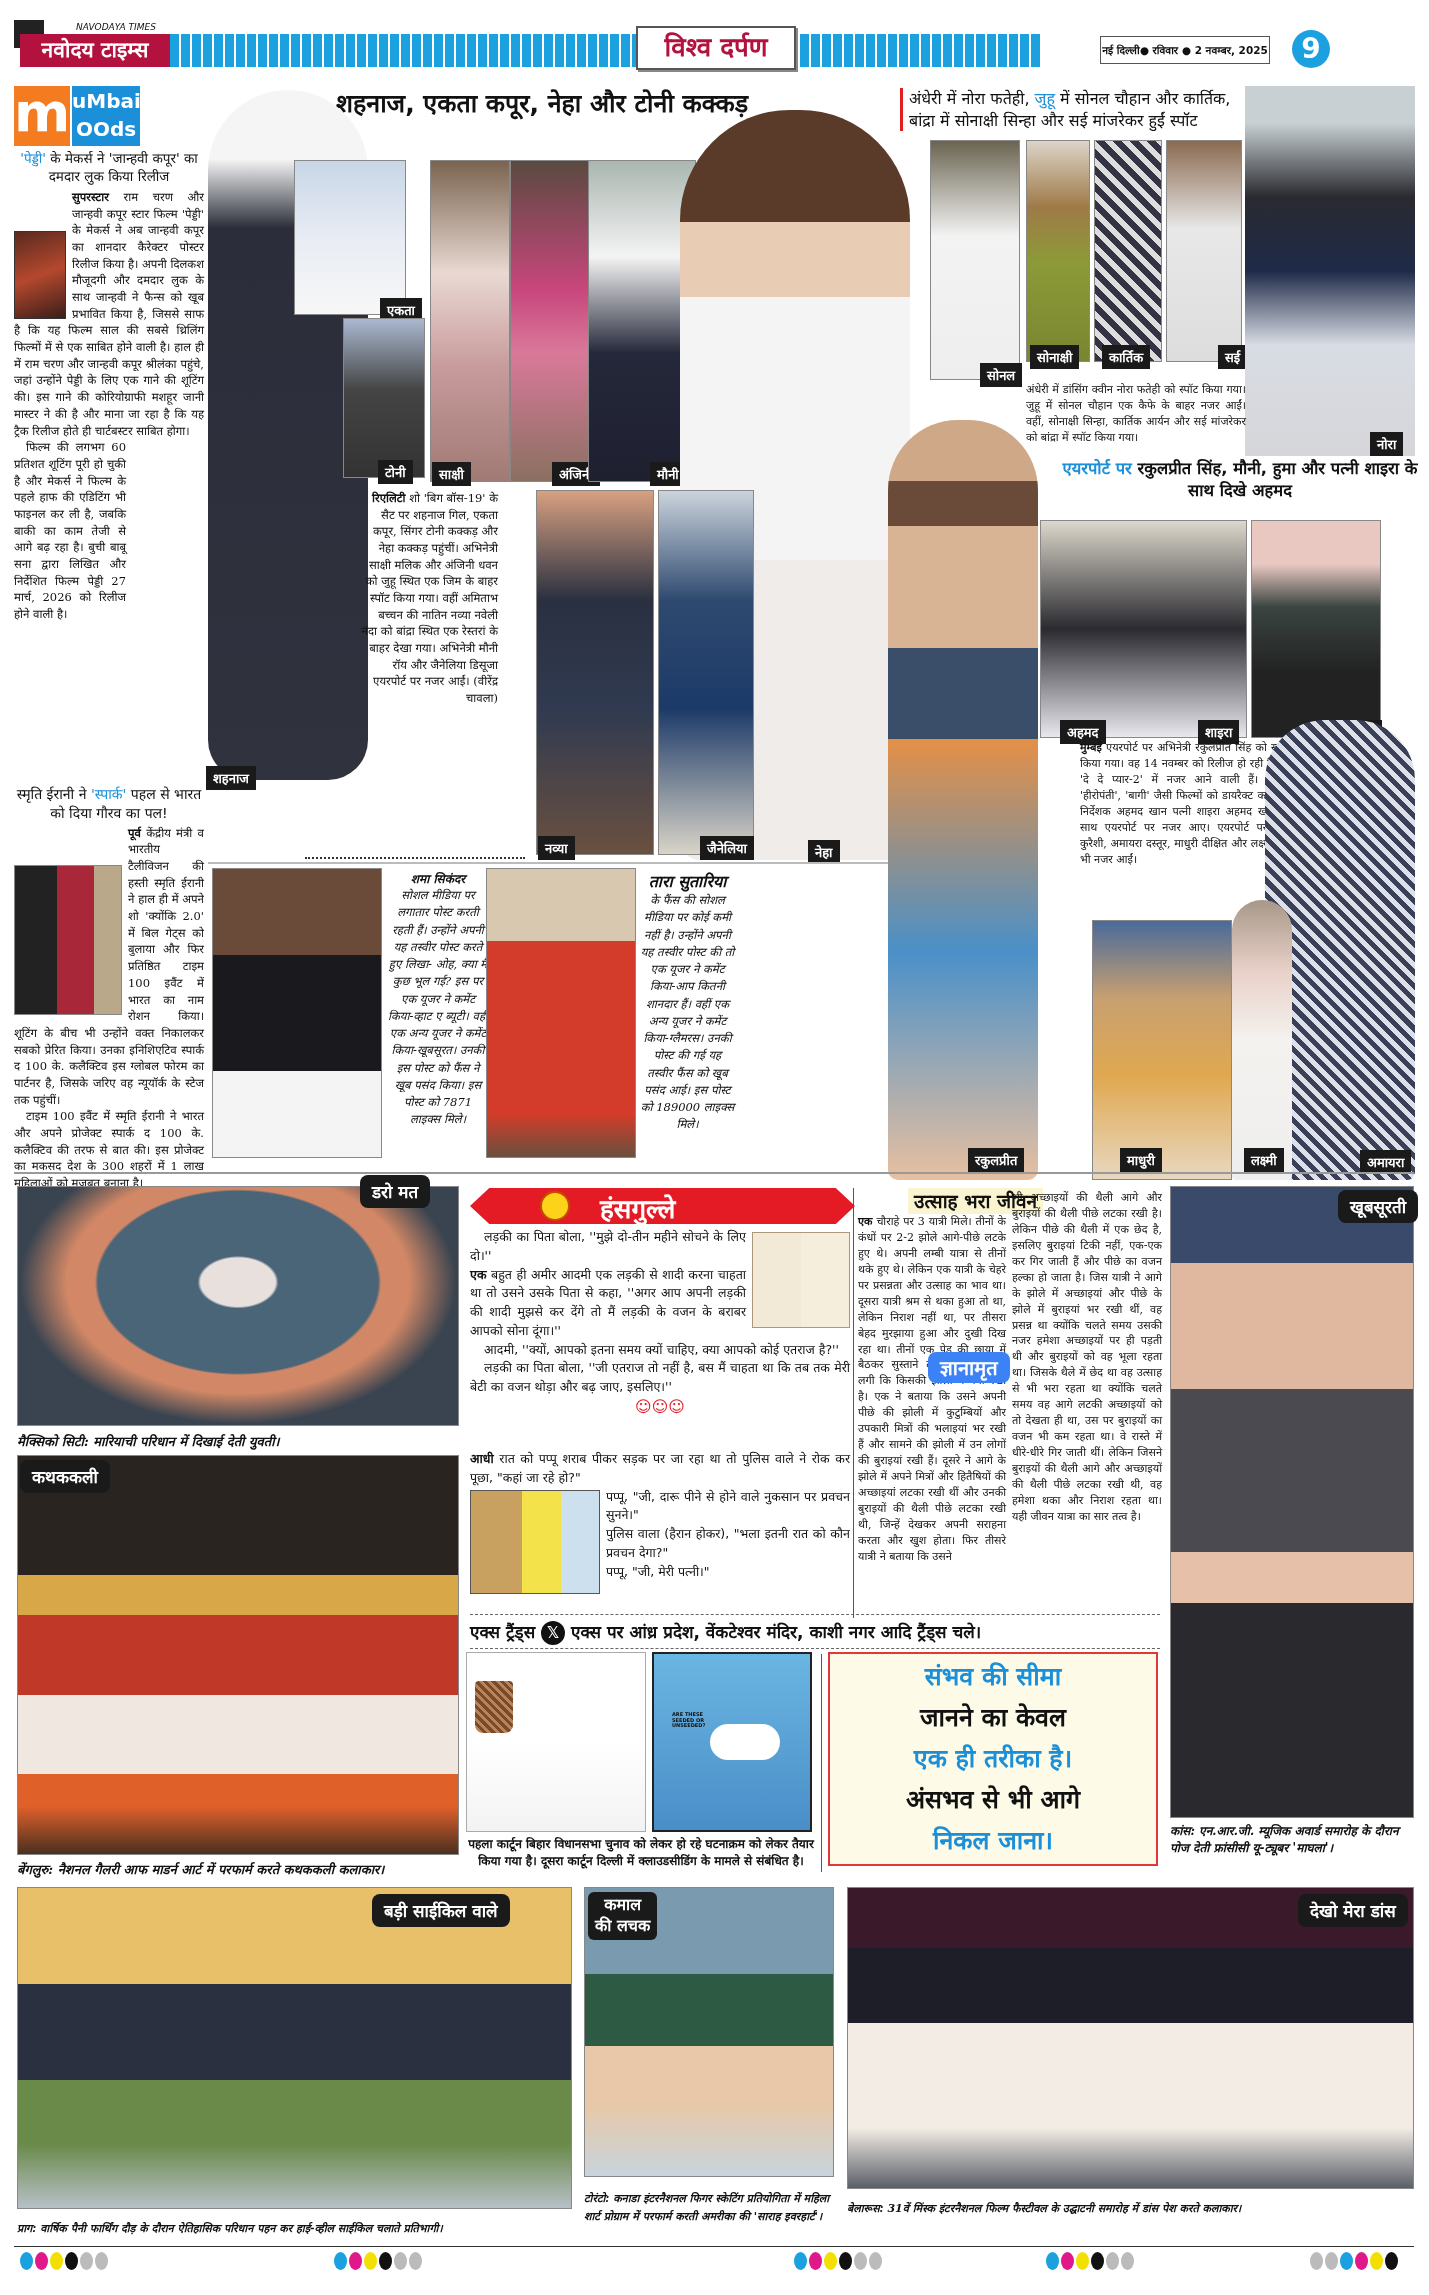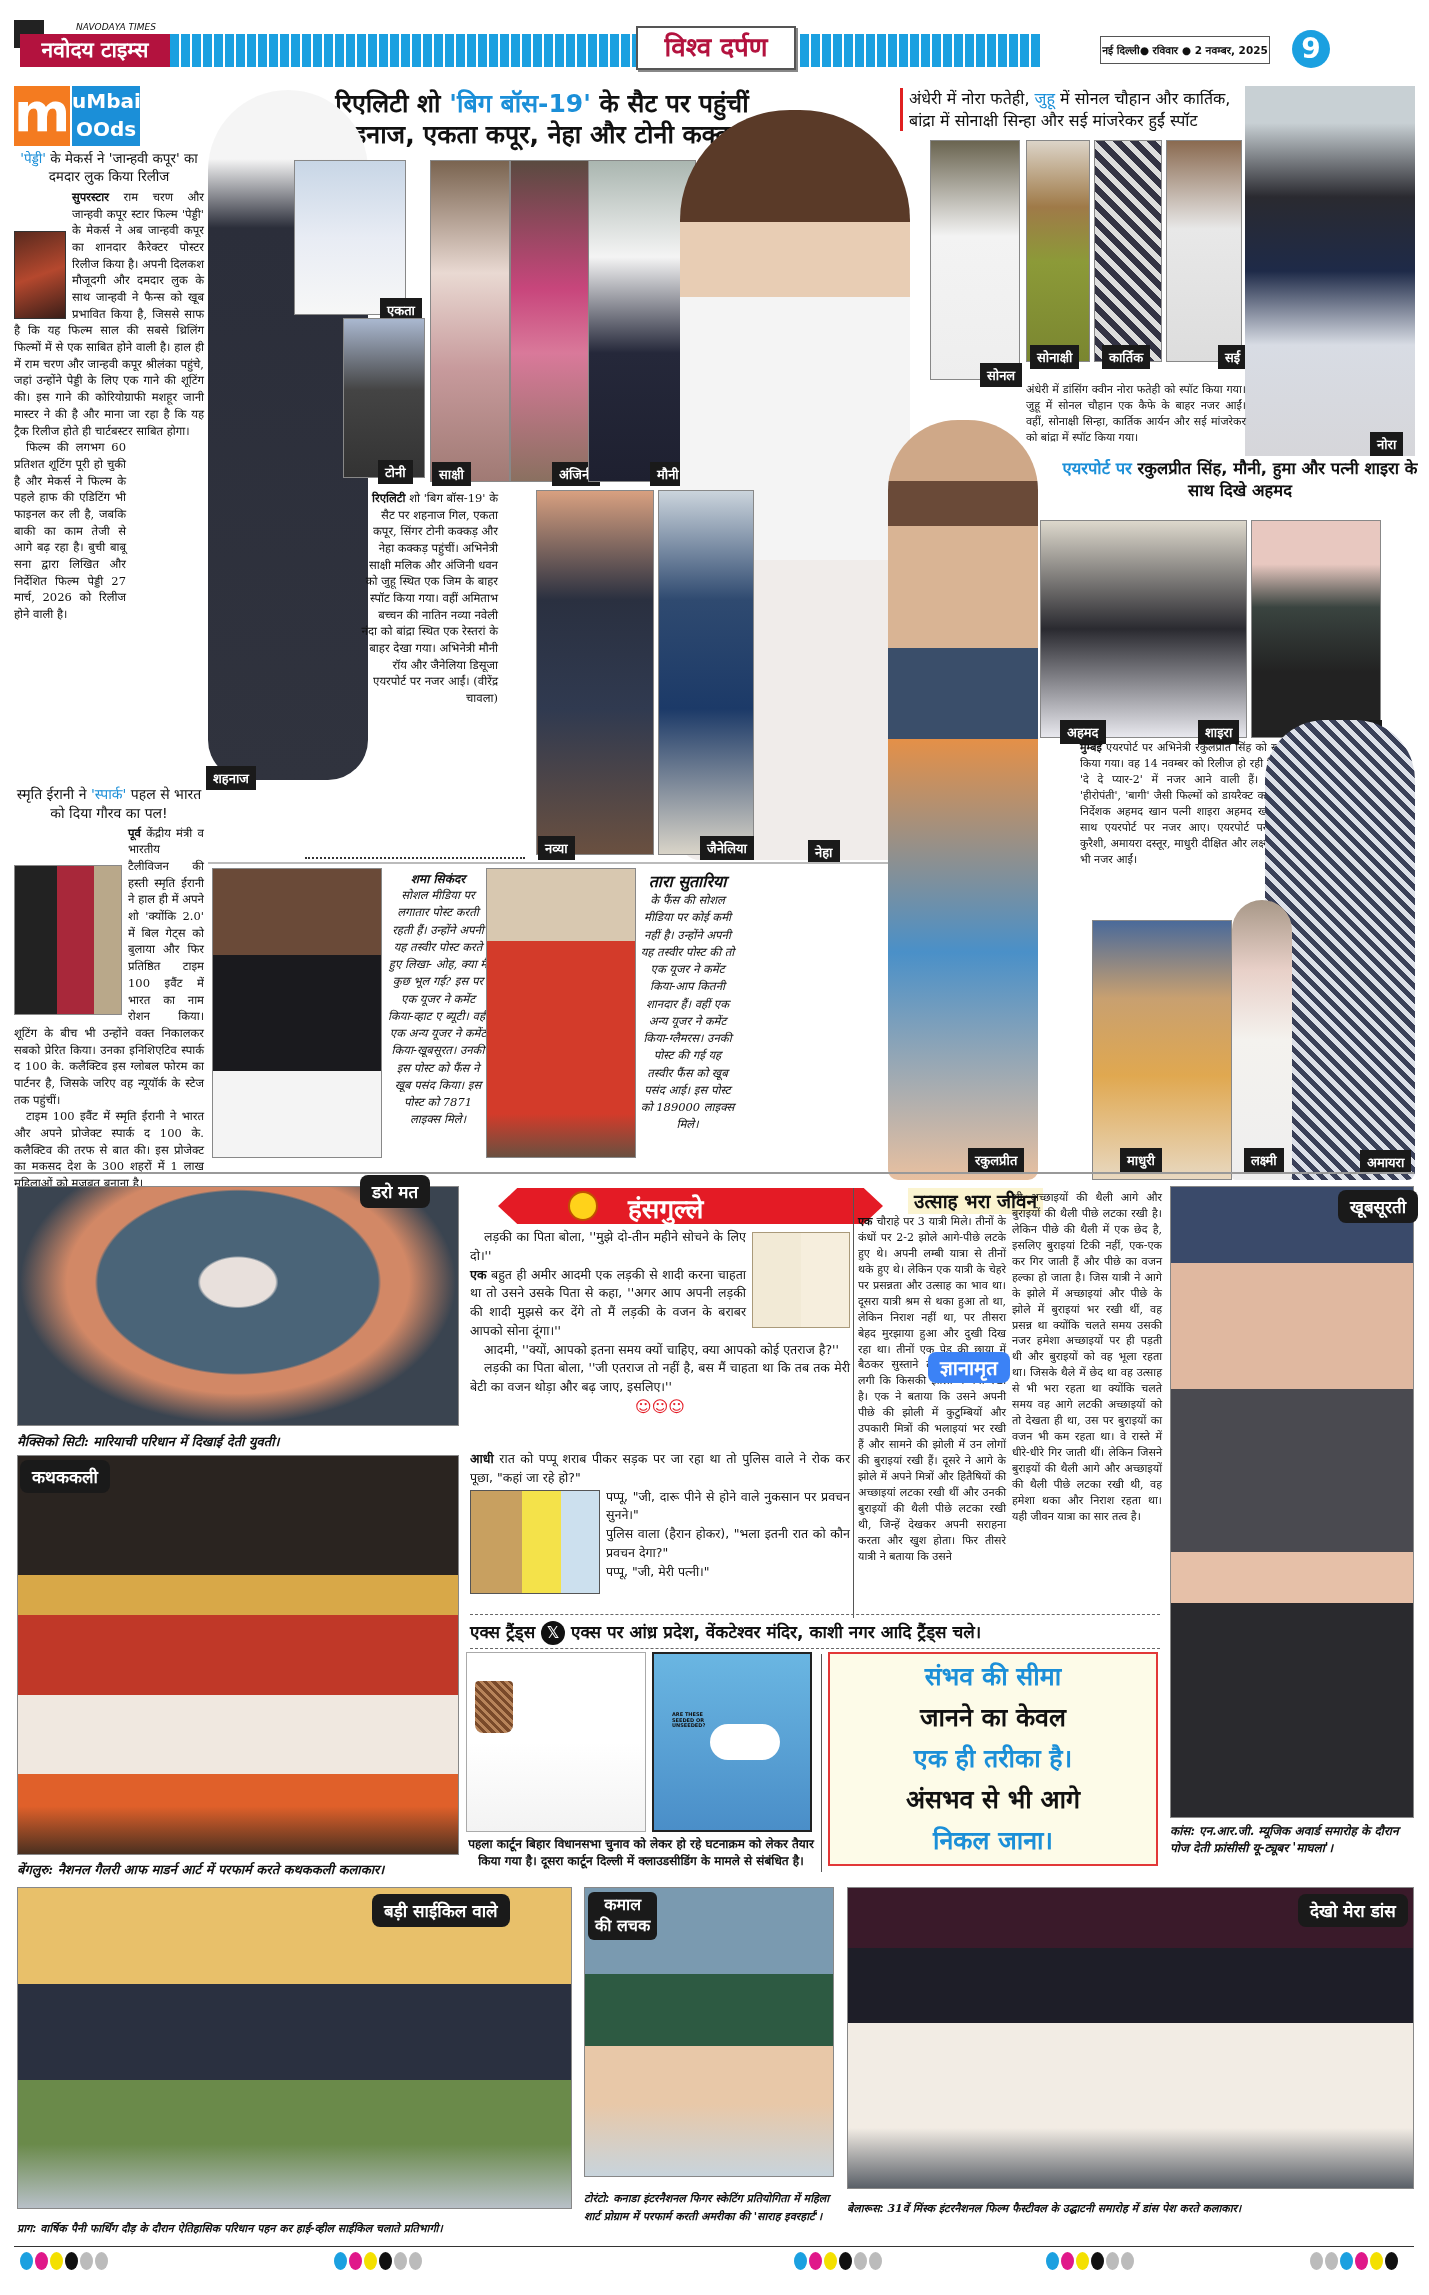--- a/index.html
+++ b/index.html
@@ -57,21 +57,20 @@
     <span>स्मृति ईरानी ने </span><span class="blue">'स्पार्क'</span><span> पहल से भारत को दिया गौरव का पल!</span>
   </div>
   <div class="photo" style="position:relative;float:left;width:108px;height:150px;margin:42px 6px 2px 0;background:linear-gradient(90deg,#222 0 40%,#a8283a 40% 75%,#b9a88a 75%);"></div>
   <div class="body-text" style="margin-top:2px;">
     <b>पूर्व</b><span> केंद्रीय मंत्री व भारतीय टैलीविजन की हस्ती स्मृति ईरानी ने हाल ही में अपने शो 'क्योंकि 2.0' में बिल गेट्स को बुलाया और फिर प्रतिष्ठित टाइम 100 इवैंट में भारत का नाम रोशन किया। शूटिंग के बीच भी उन्होंने वक्त निकालकर सबको प्रेरित किया। उनका इनिशिएटिव स्पार्क द 100 के. कलैक्टिव इस ग्लोबल फोरम का पार्टनर है, जिसके जरिए वह न्यूयॉर्क के स्टेज तक पहुंचीं।</span>
   </div>
   <div class="body-text" style="text-indent:12px;">टाइम 100 इवैंट में स्मृति ईरानी ने भारत और अपने प्रोजेक्ट स्पार्क द 100 के. कलैक्टिव की तरफ से बात की। इस प्रोजेक्ट का मकसद देश के 300 शहरों में 1 लाख महिलाओं को मजबूत बनाना है।</div>
 </div>
 
 <div class="abs" style="left:262px;top:88px;width:560px;text-align:center;font-size:25px;line-height:1.25;font-weight:bold;">
-  <div><span>रिएलिटी शो </span><span class="blue">'बिग बॉस-19'</span><span> के सैट पर पहुंचीं</span></div>
   <div>शहनाज, एकता कपूर, नेहा और टोनी कक्कड़</div>
 </div>
 
 <div class="abs" style="left:208px;top:90px;width:160px;height:690px;background:linear-gradient(180deg,#f5f5f5 0 10%,#2b2e3a 20%,#30333e 100%);border-radius:80px 80px 40px 40px;"></div>
 <div class="tag" style="left:206px;top:766px;">शहनाज</div>
 
 <div class="photo" style="left:294px;top:160px;width:112px;height:155px;background:linear-gradient(180deg,#c8d6e6,#e8ecf4 50%,#f7f7f7);"></div>
 <div class="tag" style="left:380px;top:298px;">एकता</div>
 <div class="photo" style="left:343px;top:318px;width:82px;height:160px;background:linear-gradient(180deg,#aab8d0,#444 45%,#333);"></div>
 <div class="tag" style="left:378px;top:460px;">टोनी</div>
@@ -148,21 +147,21 @@
 
 <div class="abs" style="left:14px;top:1172px;width:1400px;height:2px;background:#999;"></div>
 
 <div class="photo" style="left:17px;top:1186px;width:442px;height:240px;background:radial-gradient(ellipse at 50% 40%,#e8e0dc 0 12%,#4a6478 13% 45%,#d28866 46% 55%,#3a4450 70%);"></div>
 <div class="tag round" style="left:360px;top:1175px;border-radius:8px;">डरो मत</div>
 <div class="abs caption" style="left:17px;top:1432px;font-size:13px;font-weight:bold;">मैक्सिको सिटी: मारियाची परिधान में दिखाई देती युवती।</div>
 <div class="photo" style="left:17px;top:1455px;width:442px;height:400px;background:linear-gradient(180deg,#2a2420 0 30%,#d8a848 30% 40%,#c03828 40% 60%,#f0e8e0 60% 80%,#e0602a 80% 88%,#4a3020);"></div>
 <div class="tag round" style="left:20px;top:1460px;">कथककली</div>
 <div class="abs caption" style="left:17px;top:1860px;font-size:13px;font-weight:bold;">बेंगलुरु: नैशनल गैलरी आफ माडर्न आर्ट में परफार्म करते कथककली कलाकार।</div>
 
-<div class="abs" style="left:498px;top:1188px;width:385px;height:36px;background:#e41b25;clip-path:polygon(5% 0,95% 0,100% 50%,95% 100%,5% 100%,0 50%);">
+<div class="abs" style="left:470px;top:1188px;width:385px;height:36px;background:#e41b25;clip-path:polygon(5% 0,95% 0,100% 50%,95% 100%,5% 100%,0 50%);">
   <div class="abs" style="left:70px;top:3px;width:30px;height:30px;border-radius:50%;background:#ffd21a;border:2px solid #c05000;"></div>
   <div class="abs" style="left:130px;top:2px;color:#fff;font-weight:bold;font-size:26px;">हंसगुल्ले</div>
 </div>
 <div class="abs" style="left:470px;top:1228px;width:380px;">
   <div class="photo" style="position:relative;float:right;width:98px;height:96px;margin:4px 0 4px 6px;background:linear-gradient(90deg,#f2ead6 0 50%,#f6eedd 50%);border-color:#aa9a7a;"></div>
   <div class="body-text" style="font-family:'DejaVu Sans',sans-serif;font-size:12.5px;line-height:1.5;text-indent:14px;">लड़की का पिता बोला, ''मुझे दो-तीन महीने सोचने के लिए दो।''</div>
   <div class="body-text" style="font-family:'DejaVu Sans',sans-serif;font-size:12.5px;line-height:1.5;">
     <b>एक</b><span> बहुत ही अमीर आदमी एक लड़की से शादी करना चाहता था तो उसने उसके पिता से कहा, ''अगर आप अपनी लड़की की शादी मुझसे कर देंगे तो मैं लड़की के वजन के बराबर आपको सोना दूंगा।''</span>
   </div>
   <div class="body-text" style="font-family:'DejaVu Sans',sans-serif;font-size:12.5px;line-height:1.5;text-indent:14px;">आदमी, ''क्यों, आपको इतना समय क्यों चाहिए, क्या आपको कोई एतराज है?''</div>

